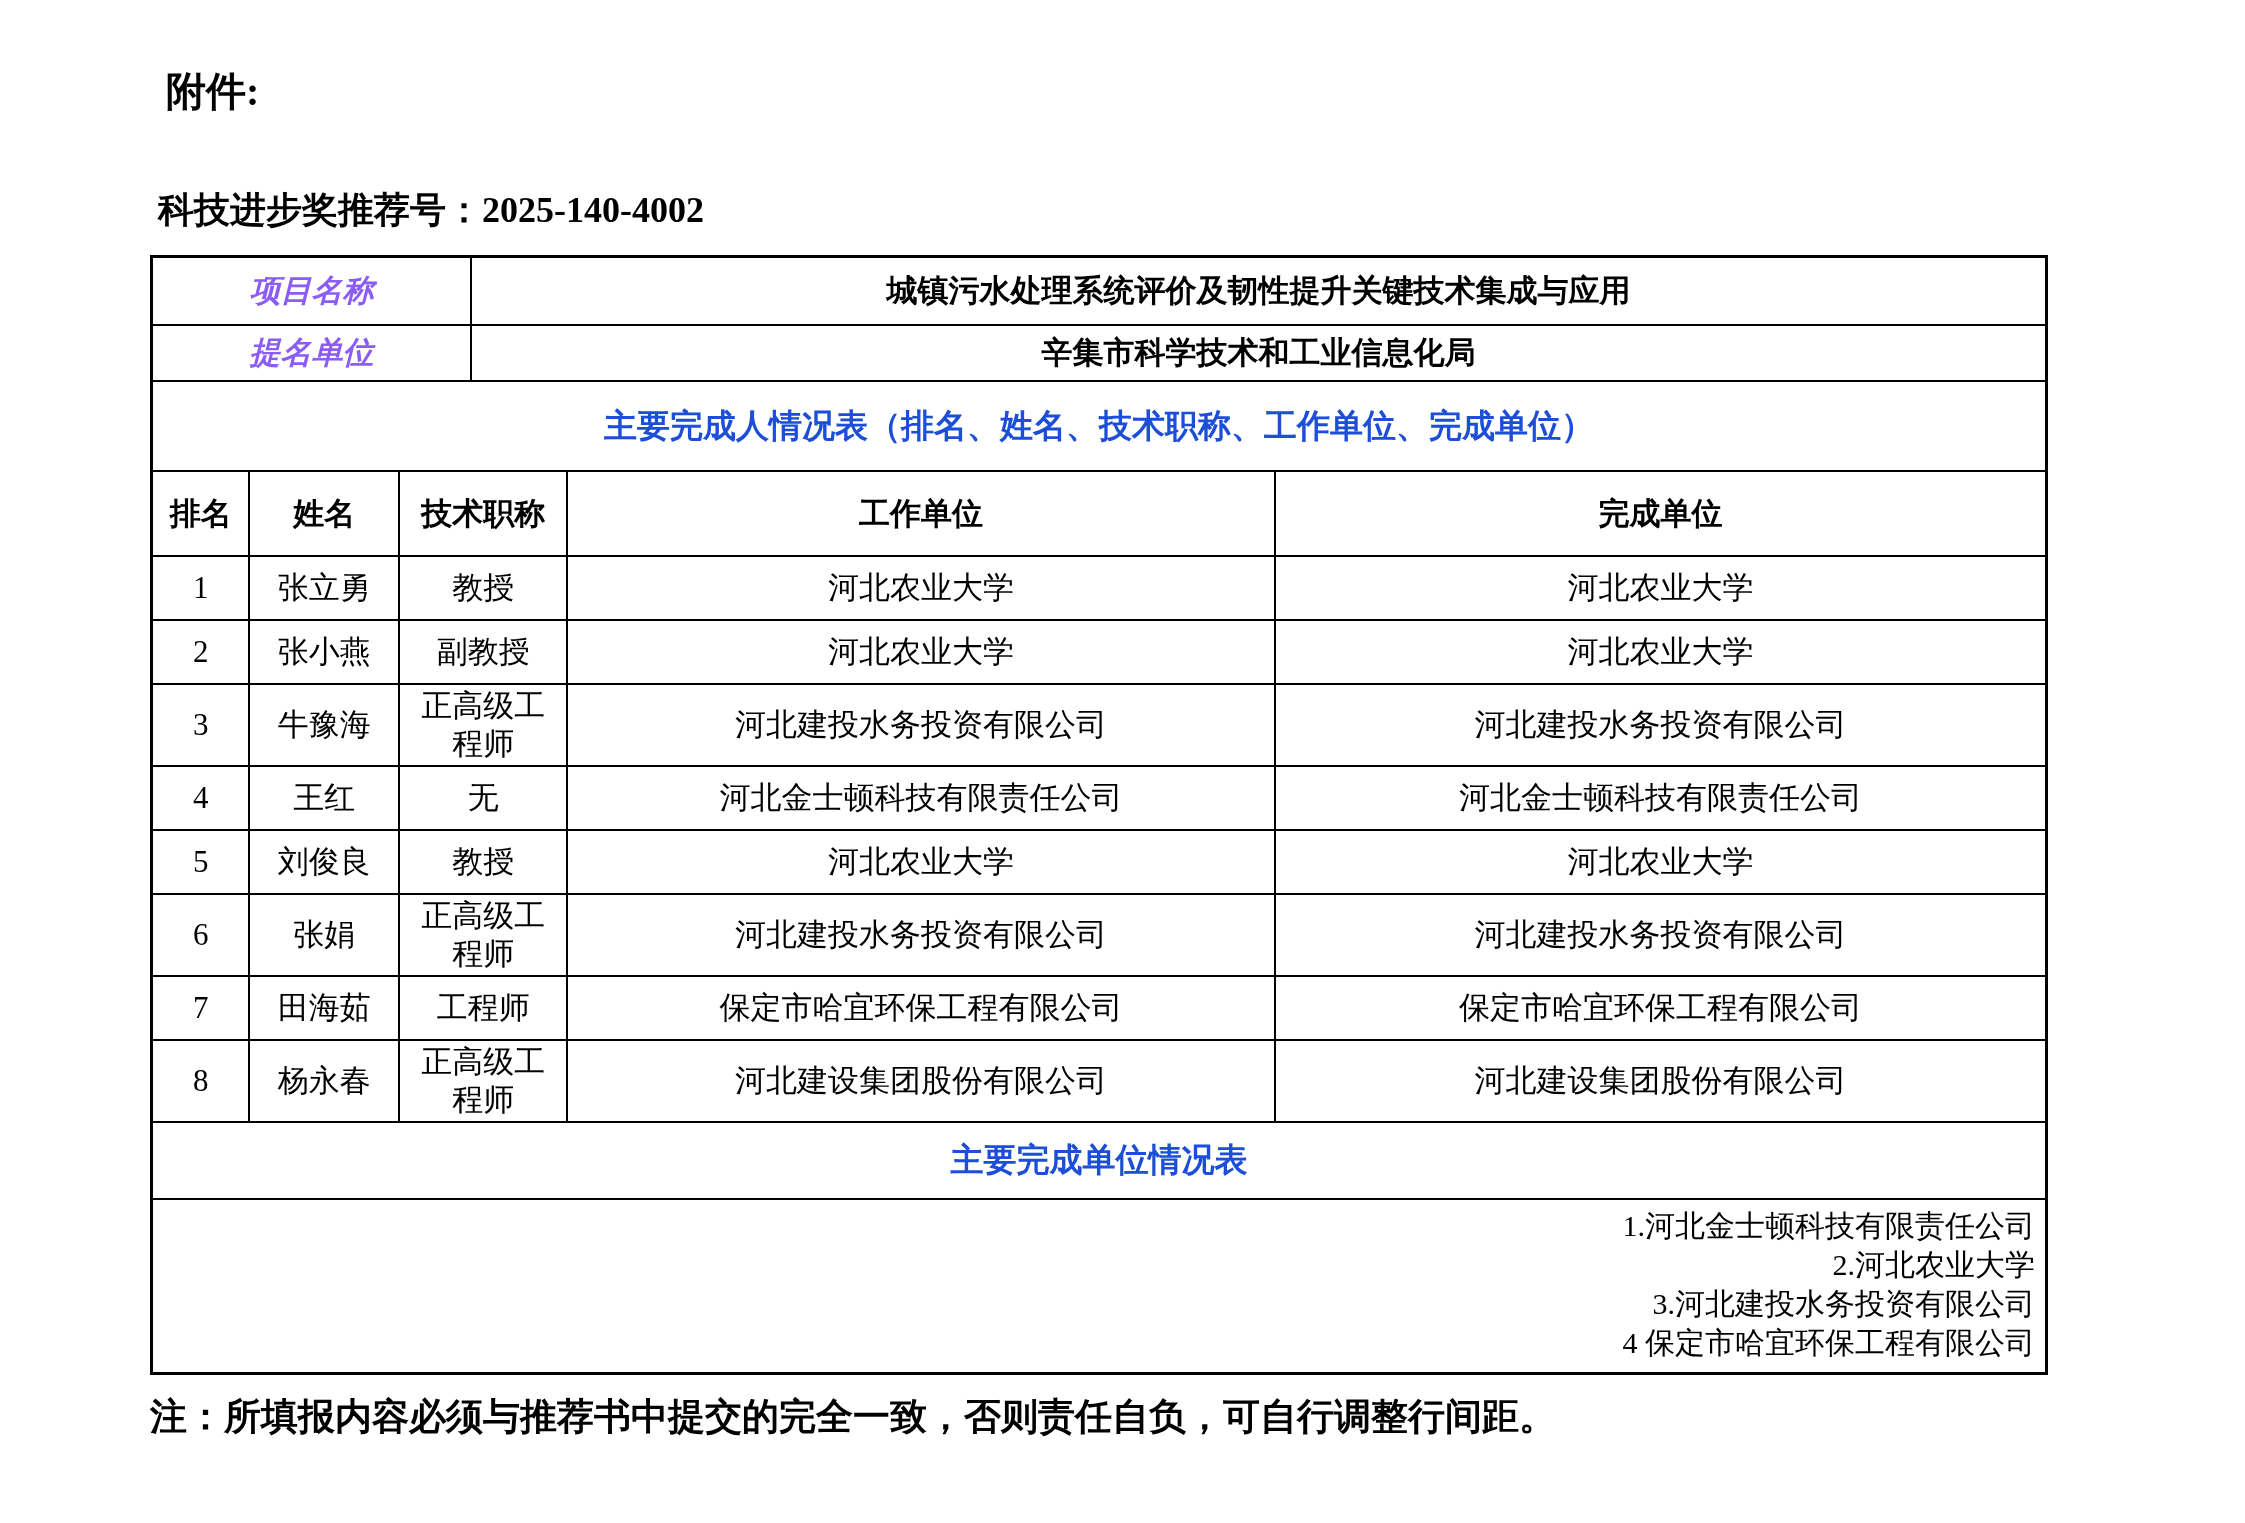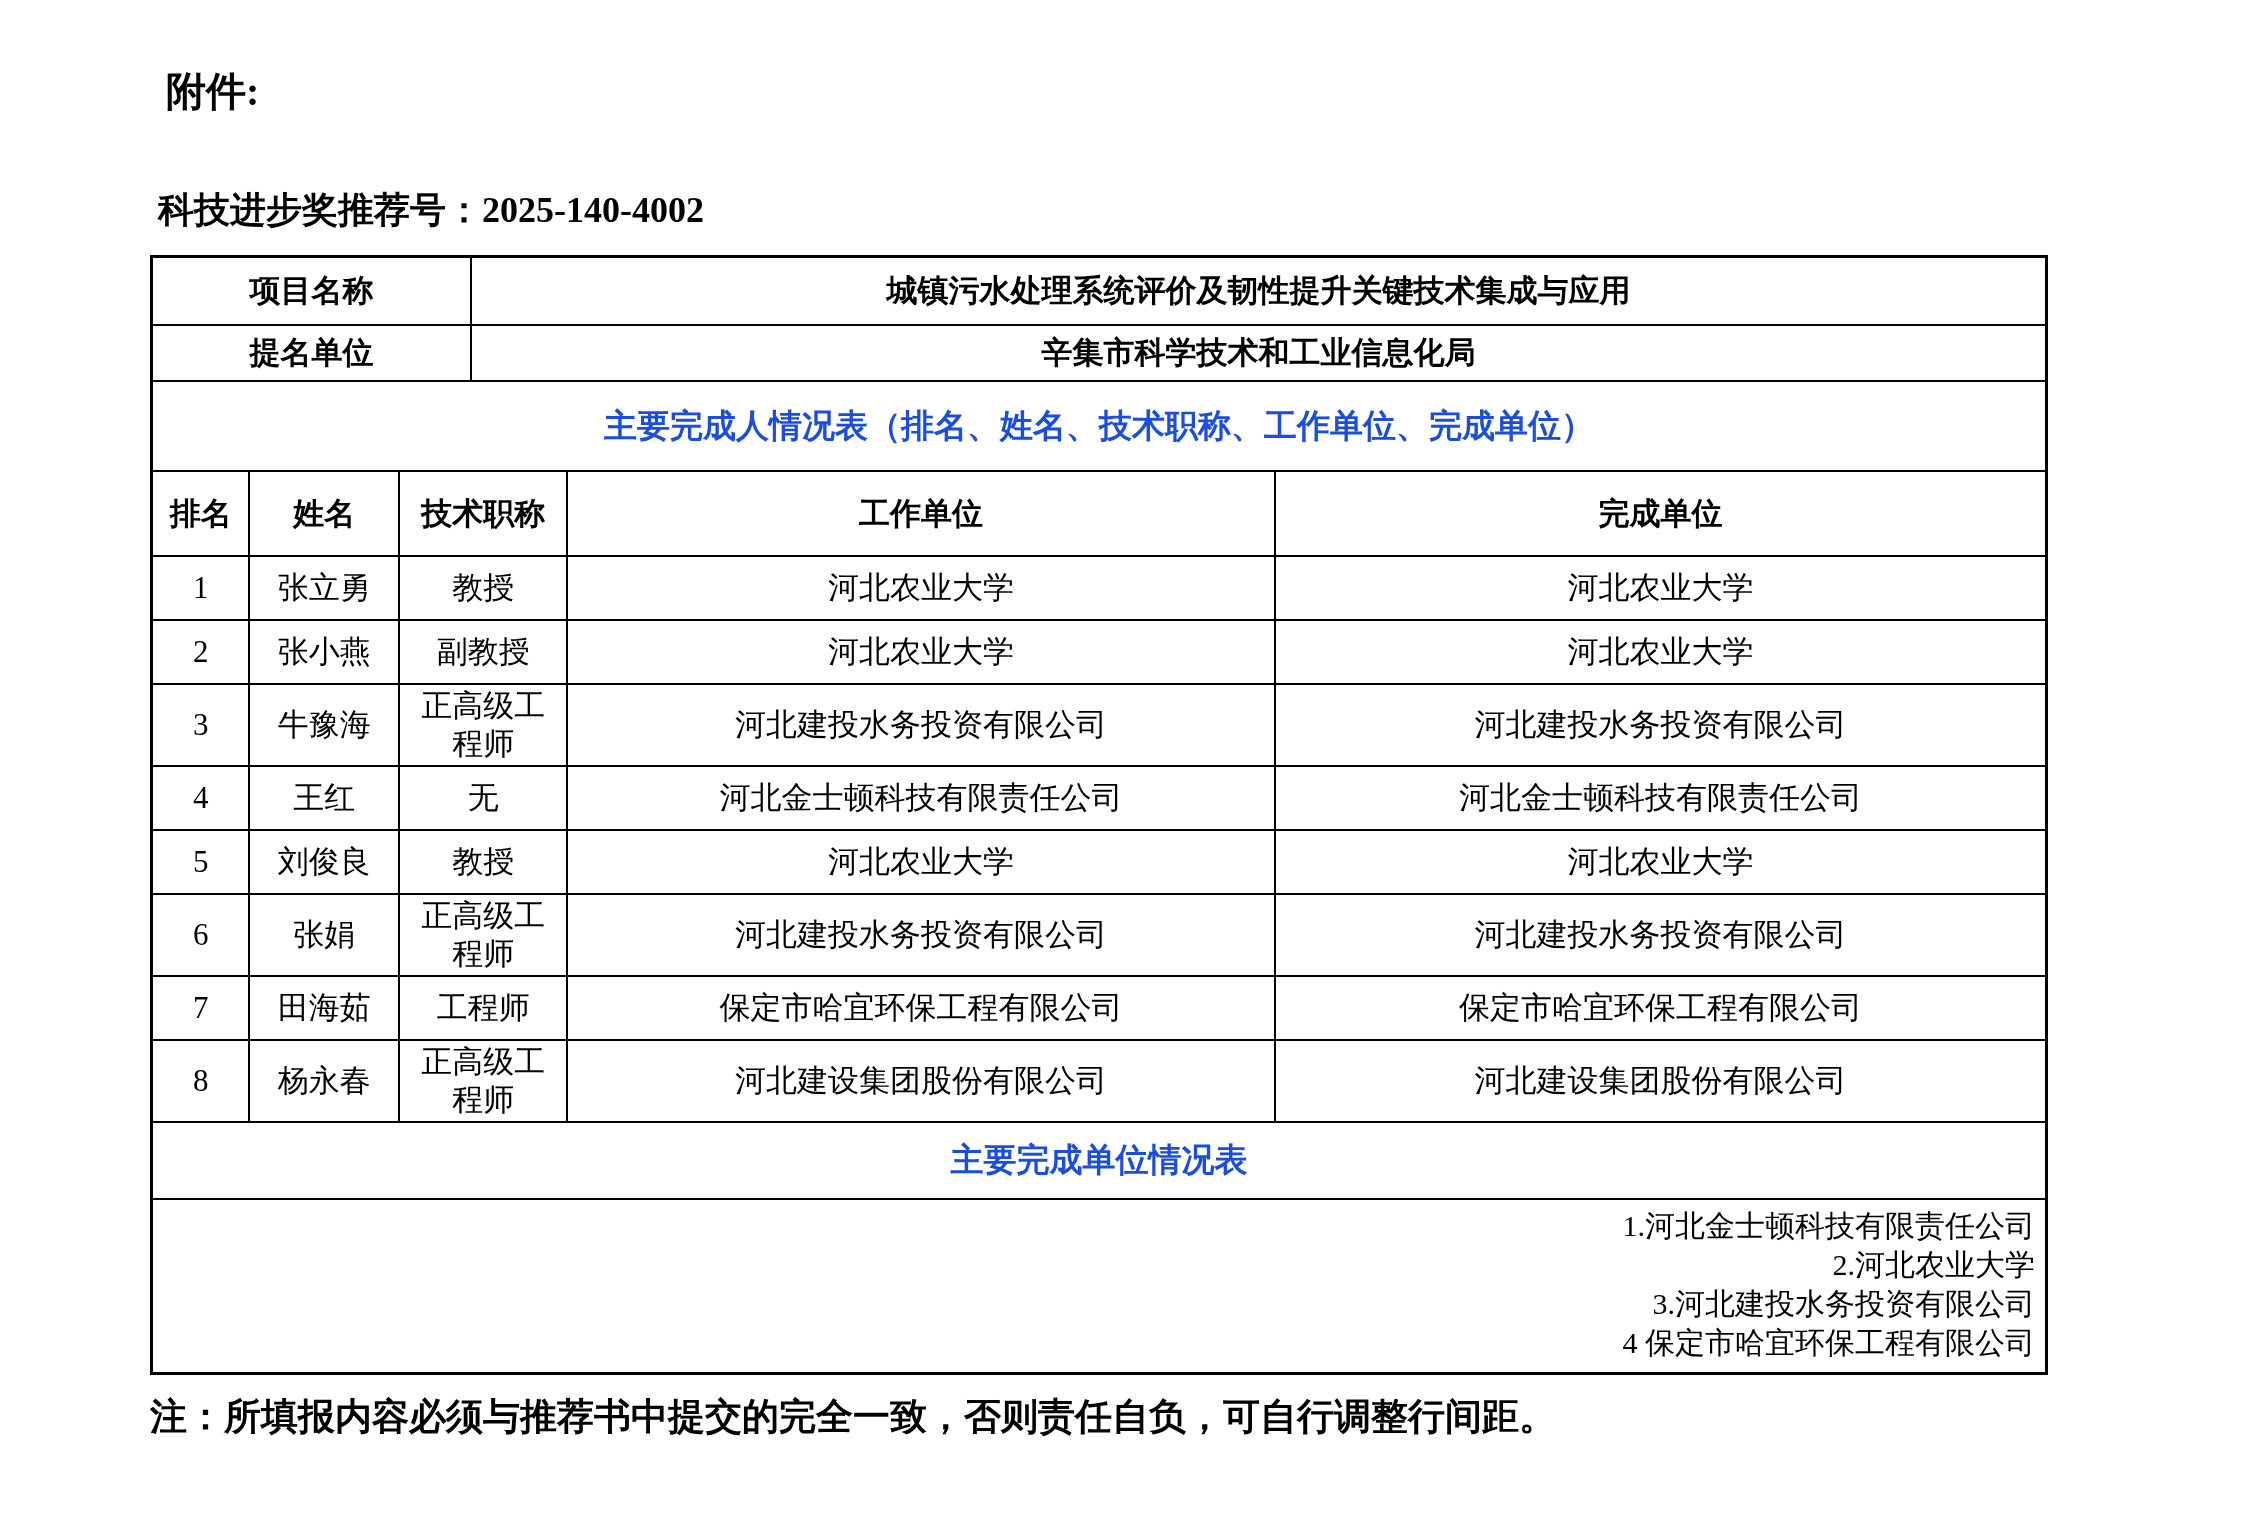--- a/index.html
+++ b/index.html
@@ -56,22 +56,23 @@
     overflow: hidden;
   }
   table.grid tr > *:first-child { border-left: none; }
   table.grid tr > *:last-child  { border-right: none; }
   table.grid tr:first-child > * { border-top: none; }
   table.grid tr:last-child > *  { border-bottom: none; }
 
   
   .info-table col.c-label { width: 16.8%; }
   .info-table td.label {
-    color: #000000;
-    font-weight: bold;
+    color: #8b5cf6;
+    font-weight: bold;
+    font-style: italic;
   }
   .info-table td.value { font-weight: bold; }
   .info-table tr.info-r1 td { height: 62px; }
   .info-table tr.info-r2 td { height: 50px; }
 
   
   .section-title {
     border-top: 2px solid #000;
     border-bottom: 2px solid #000;
     color: #1d4ed8;

